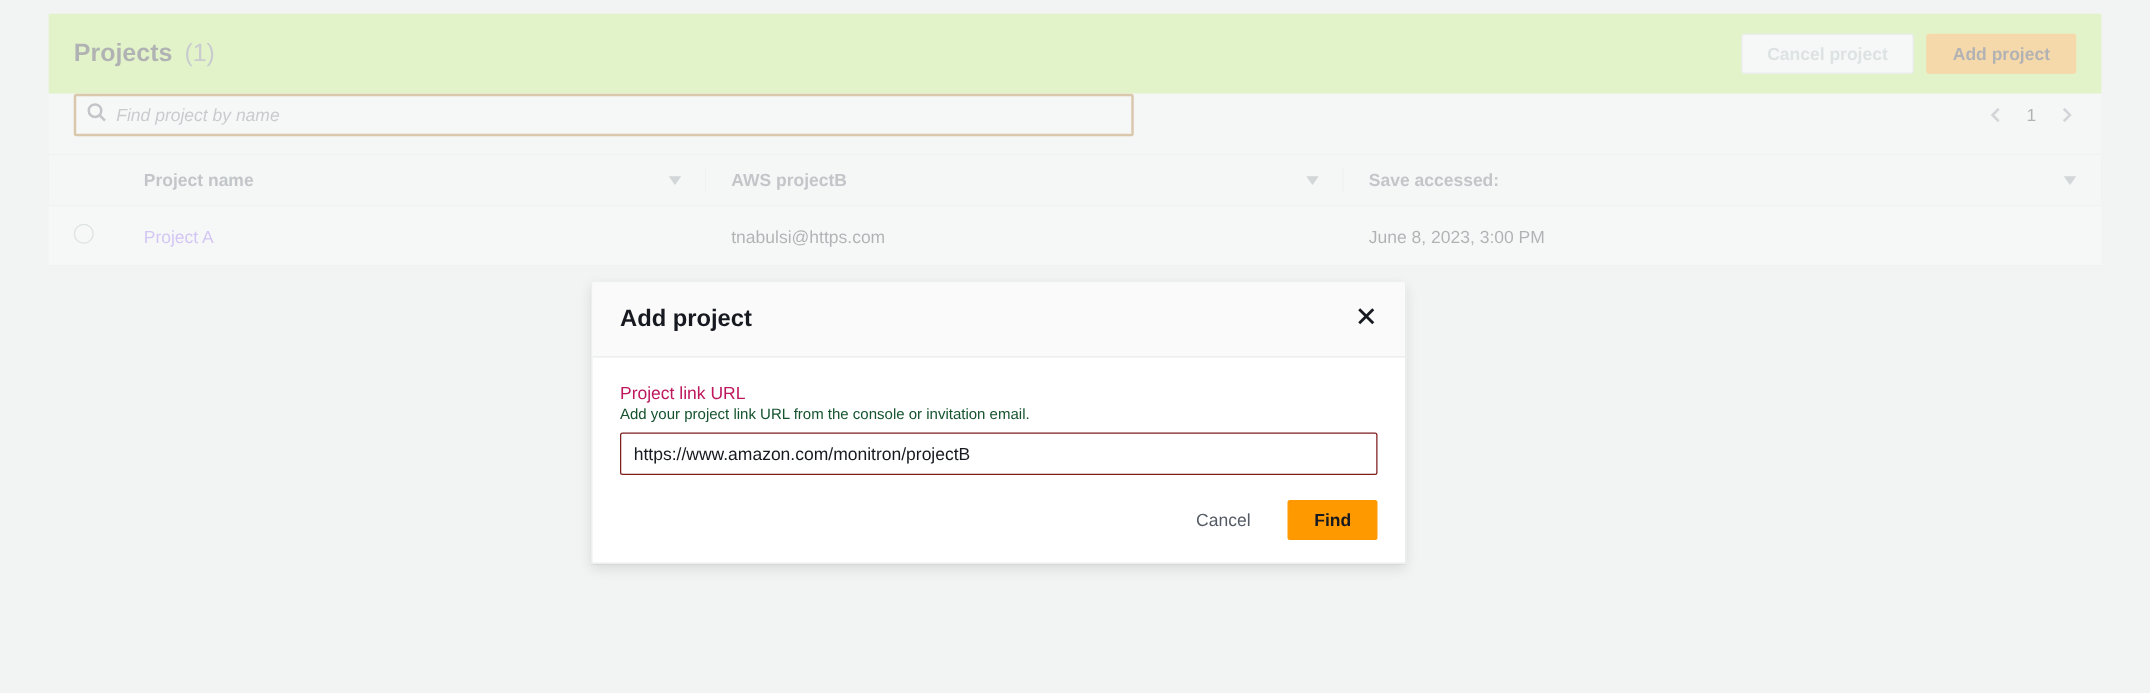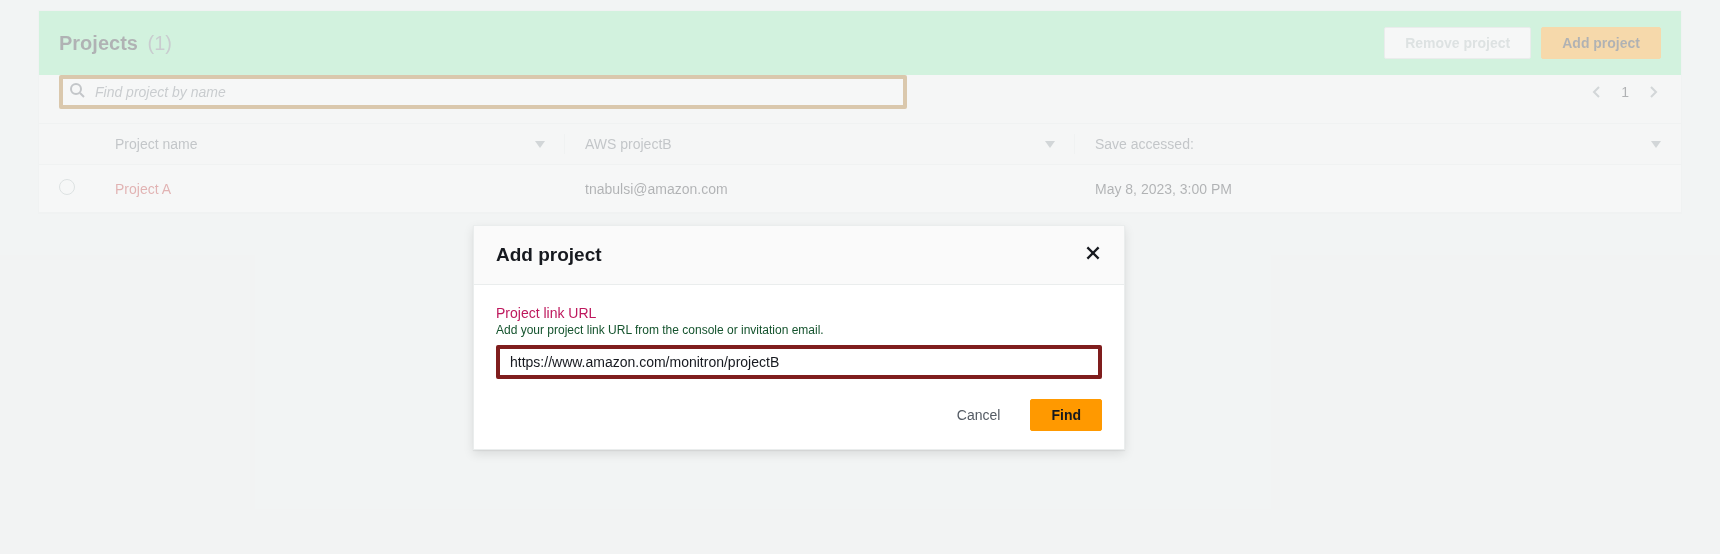--- a/index.html
+++ b/index.html
@@ -8,21 +8,21 @@
   .panel {
     position: absolute;
     left: 38px; top: 10px; right: 38px;
     background: #fff;
     border: 1px solid #eaeded;
   }
   .panel-header {
     padding: 16px 20px 16px 20px;
     display: flex;
     align-items: center;
-    background: #86efac;
+    background: #bef264;
   }
   .panel-title { font-size: 20px; font-weight: 700; color: #16191f; }
   .panel-count { color: #687078; font-weight: 400; margin-left: 4px; }
   .header-spacer { flex: 1; }
   .btn {
     height: 32px; padding: 0 20px; font-size: 14px; font-weight: 700;
     border-radius: 2px; cursor: pointer; display: inline-flex; align-items: center;
   }
   .btn-disabled { background: #fff; border: 1px solid #d5dbdb; color: #aab7b8; cursor: default; }
   .btn-primary { background: #ff9900; border: 1px solid #ff9900; color: #16191f; }
@@ -35,52 +35,52 @@
   }
   .search-wrap {
     position: relative; width: 848px;
   }
   .search-icon {
     position: absolute; left: 10px; top: 50%; transform: translateY(-50%);
     color: #545b64;
   }
   .search-input {
     width: 100%; height: 34px; padding: 0 10px 0 32px;
-    border: 4px solid #a16207; border-radius: 2px;
+    border: 2px solid #a16207; border-radius: 2px;
     font-size: 14px; color: #16191f; background: #fff;
   }
   .search-input::placeholder { color: #687078; font-style: italic; }
   .tools-spacer { flex: 1; }
   .pager { display: flex; align-items: center; gap: 16px; color: #545b64; }
   .pager-num { font-size: 14px; color: #16191f; font-weight: 400; }
   .pager-btn { color: #879196; cursor: pointer; display:flex; align-items:center; }
 
   .table { width: 100%; border-collapse: collapse; }
   .table thead th {
-    text-align: left; font-size: 14px; font-weight: 400; color: #545b64;
+    text-align: left; font-size: 14px; font-weight: 700; color: #545b64;
     padding: 12px 20px; border-top: 1px solid #eaeded; border-bottom: 1px solid #eaeded;
     position: relative;
     background: #fafafa;
   }
   .col-sep::after {
     content: ""; position: absolute; right: 0; top: 25%; height: 50%;
     border-right: 1px solid #eaeded;
   }
   .sort-caret {
     float: right; color: #879196;
   }
   .table tbody td {
     padding: 14px 20px; font-size: 14px; color: #16191f;
     border-bottom: 1px solid #eaeded;
     background: #fff;
   }
   .radio {
     width: 16px; height: 16px; border: 1px solid #aab7b8; border-radius: 50%; display:inline-block;
   }
-  .link { color: #b91c1c; cursor: pointer; }
+  .link { color: #8b5cf6; cursor: pointer; }
   .th-radio, .td-radio { width: 56px; text-align: center; }
   .col-name { width: 470px; }
   .col-account { width: 510px; }
 
   
   .dimmer {
     position: absolute; inset: 0;
     background: rgba(242,243,243,0.7);
     pointer-events: none;
   }
@@ -100,21 +100,21 @@
     border-bottom: 1px solid #eaeded;
     background: #fafafa;
   }
   .modal-title { font-size: 19px; font-weight: 700; color: #16191f; }
   .modal-close { cursor: pointer; color: #16191f; }
   .modal-body { padding: 20px 22px 6px 22px; }
   .field-label { font-size: 14px; color: #be185d; margin-bottom: 2px; }
   .field-hint { font-size: 12px; color: #14532d; margin-bottom: 8px; }
   .text-input {
     width: 100%; height: 34px; padding: 0 10px;
-    border: 4px solid #7f1d1d; border-radius: 2px;
+    border: 1px solid #7f1d1d; border-radius: 2px;
     font-size: 14px; color: #16191f;
   }
   .modal-footer {
     display: flex; justify-content: flex-end; gap: 10px;
     padding: 14px 22px 18px 22px;
   }
   .btn-link {
     height: 32px; padding: 0 20px; font-size: 14px; font-weight: 400;
     background: transparent; border: none; color: #545b64; cursor: pointer;
     display:inline-flex; align-items:center;
@@ -123,21 +123,21 @@
 </head>
 <body>
 
 <div class="panel">
   <div class="panel-header">
     <span class="panel-title">
       <span>Projects</span>
       <span class="panel-count">(1)</span>
     </span>
     <span class="header-spacer"></span>
-    <button class="btn btn-disabled">Remove project</button>
+    <button class="btn btn-disabled">Cancel project</button>
     <button class="btn btn-primary">Add project</button>
   </div>
 
   <div class="panel-tools">
     <div class="search-wrap">
       <span class="search-icon">
         <svg width="16" height="16" viewBox="0 0 16 16" fill="none" stroke="currentColor" stroke-width="2">
           <circle cx="7" cy="7" r="5"></circle>
             <line x1="11" y1="11" x2="15" y2="15"></line>
         </svg>
@@ -187,22 +187,22 @@
                 <polygon points="0,2 10,2 5,9" fill="currentColor"></polygon>
               </svg>
           </span>
         </th>
       </tr>
     </thead>
     <tbody>
       <tr>
         <td class="td-radio"><span class="radio"></span></td>
         <td><span class="link">Project A</span></td>
-        <td>tnabulsi@amazon.com</td>
-        <td>May 8, 2023, 3:00 PM</td>
+        <td>tnabulsi@https.com</td>
+        <td>June 8, 2023, 3:00 PM</td>
       </tr>
     </tbody>
   </table>
 </div>
 
 <div class="dimmer"></div>
 
 <div class="modal">
   <div class="modal-header">
     <span class="modal-title">Add project</span>

